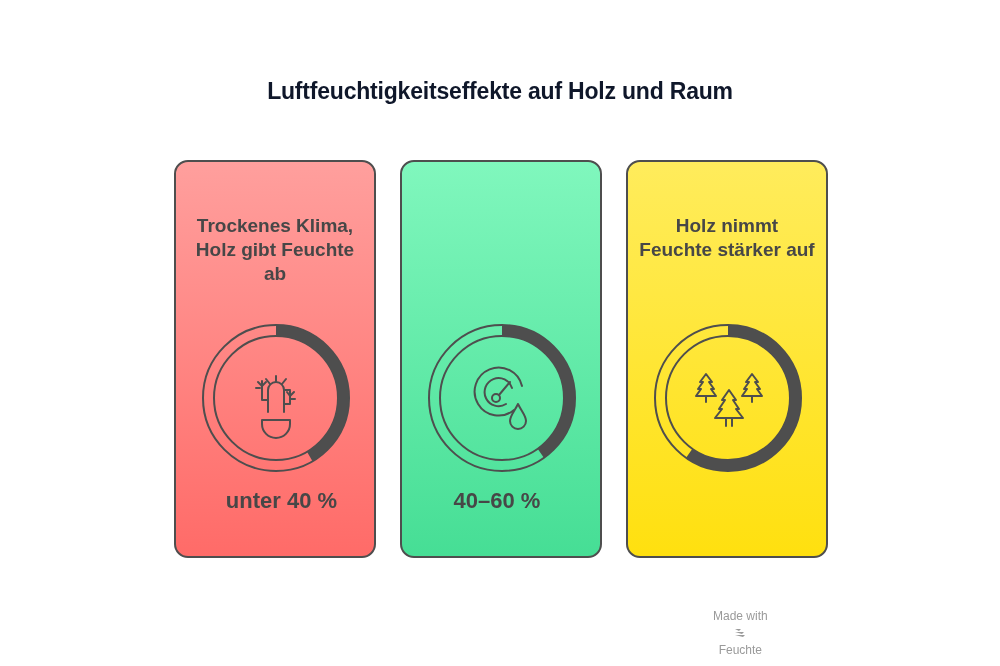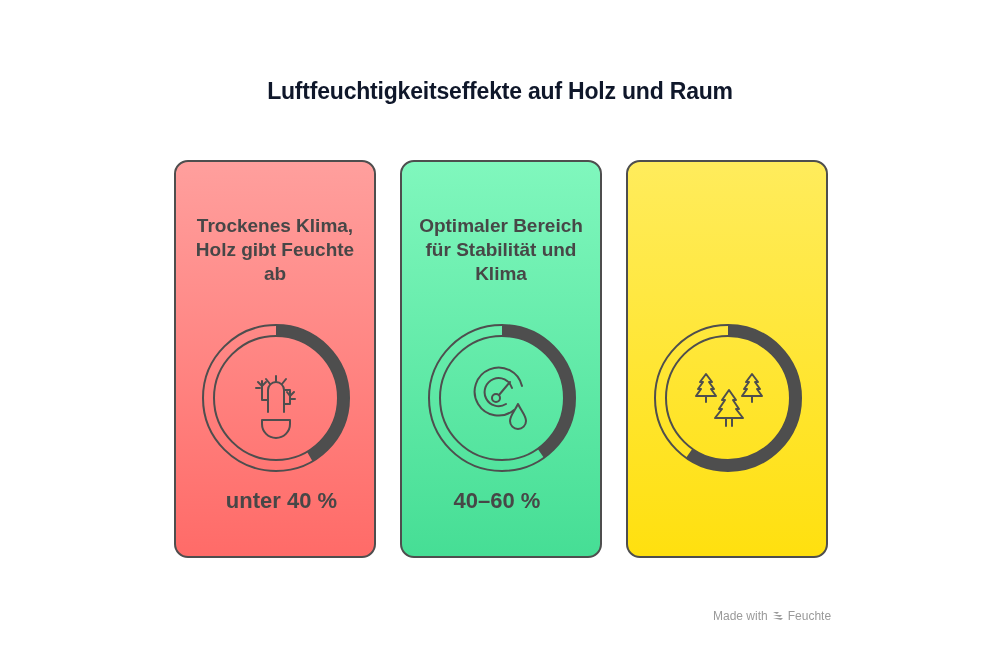--- a/index.html
+++ b/index.html
@@ -22,21 +22,21 @@
       position: absolute; left: 10px; right: 10px; top: 52px; text-align: center;
       font-size: 19px; font-weight: bold; line-height: 24px; color: #474747;
     }
     .ring { position: absolute; left: 22px; top: 158px; width: 156px; height: 156px; }
     .card-value {
       position: absolute; left: 23px; right: 10px; top: 324px; text-align: center;
       font-size: 22px; font-weight: bold; line-height: 30px; color: #474747;
     }
     .footer {
       position: absolute; left: 713px; top: 609px; font-size: 12px; color: #9a9a9a;
-      display: flex; align-items: center; gap: 4px;
+      display: flex; align-items: center; gap: 4px; flex-direction: column;
     }
     .footer svg { display: block; }
   </style>
 </head>
 <body>
 
 <div class="title">Luftfeuchtigkeitseffekte auf Holz und Raum</div>
 
 <div class="card red">
   <div class="card-title">Trockenes Klima, Holz gibt Feuchte ab</div>
@@ -55,38 +55,38 @@
 
       <path d="M78 62 V56 M72 64 L68 59 M84 64 L88 59 M86 70 H92"></path>
       <path d="M64 66 L60 62 M64 66 L64 61 M64 66 L68 62 M62 68 H58"></path>
       <path d="M92 76 L89 72 M92 76 L96 72 M92 76 L92 71 M92 79 H97"></path>
     </g>
   </svg>
   <div class="card-value">unter 40 %</div>
 </div>
 
 <div class="card green">
-  <div class="card-title">Optimaler Bereich für Stabilität und Klima</div>
   <svg class="ring" viewBox="0 0 156 156">
     <circle cx="78" cy="78" r="73" fill="none" stroke="#4e4e4e" stroke-width="2"></circle>
     <circle cx="78" cy="78" r="62" fill="none" stroke="#4e4e4e" stroke-width="2"></circle>
 
     <path d="M78 5 A73 73 0 0 1 119.9 137.8 L113.6 128.8 A62 62 0 0 0 78 16 Z" fill="#4e4e4e"></path>
     <g fill="none" stroke="#4e4e4e" stroke-width="2" stroke-linecap="round" stroke-linejoin="round">
       <path d="M90 90 A24 24 0 1 1 98 66"></path>
       <path d="M82 84 A14 14 0 1 1 88 68"></path>
       <circle cx="72" cy="78" r="4"></circle>
       <path d="M75 75 L86 62"></path>
       <path d="M94 84 C90 92 86 96 86 101 A8 8 0 0 0 102 101 C102 96 98 92 94 84 Z"></path>
     </g>
   </svg>
   <div class="card-value" style="left:42px;right:50px;">40–60 %</div>
 </div>
 
 <div class="card yellow">
+  <div class="card-title">Holz nimmt Feuchte stärker auf</div>
   <svg class="ring" viewBox="0 0 156 156">
     <circle cx="78" cy="78" r="73" fill="none" stroke="#4e4e4e" stroke-width="2"></circle>
     <circle cx="78" cy="78" r="62" fill="none" stroke="#4e4e4e" stroke-width="2"></circle>
 
     <path d="M78 5 A73 73 0 1 1 36.1 137.8 L42.4 128.8 A62 62 0 1 0 78 16 Z" fill="#4e4e4e"></path>
     <g fill="none" stroke="#4e4e4e" stroke-width="2" stroke-linecap="round" stroke-linejoin="round">
 
       <path d="M56 54 L50 62 H53 L48 69 H51 L46 76 H66 L61 69 H64 L59 62 H62 Z"></path>
       <path d="M56 76 V82"></path>
 

